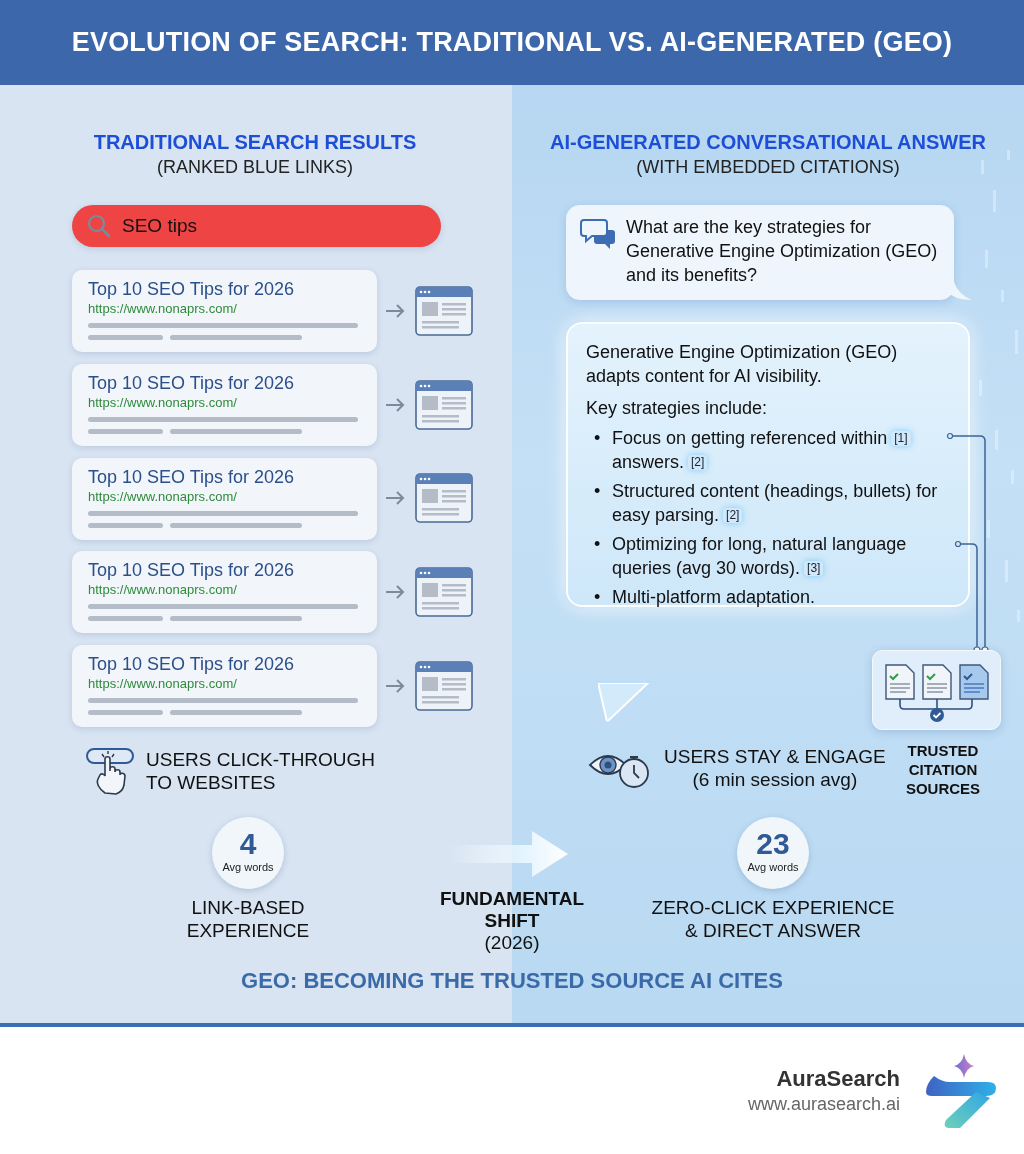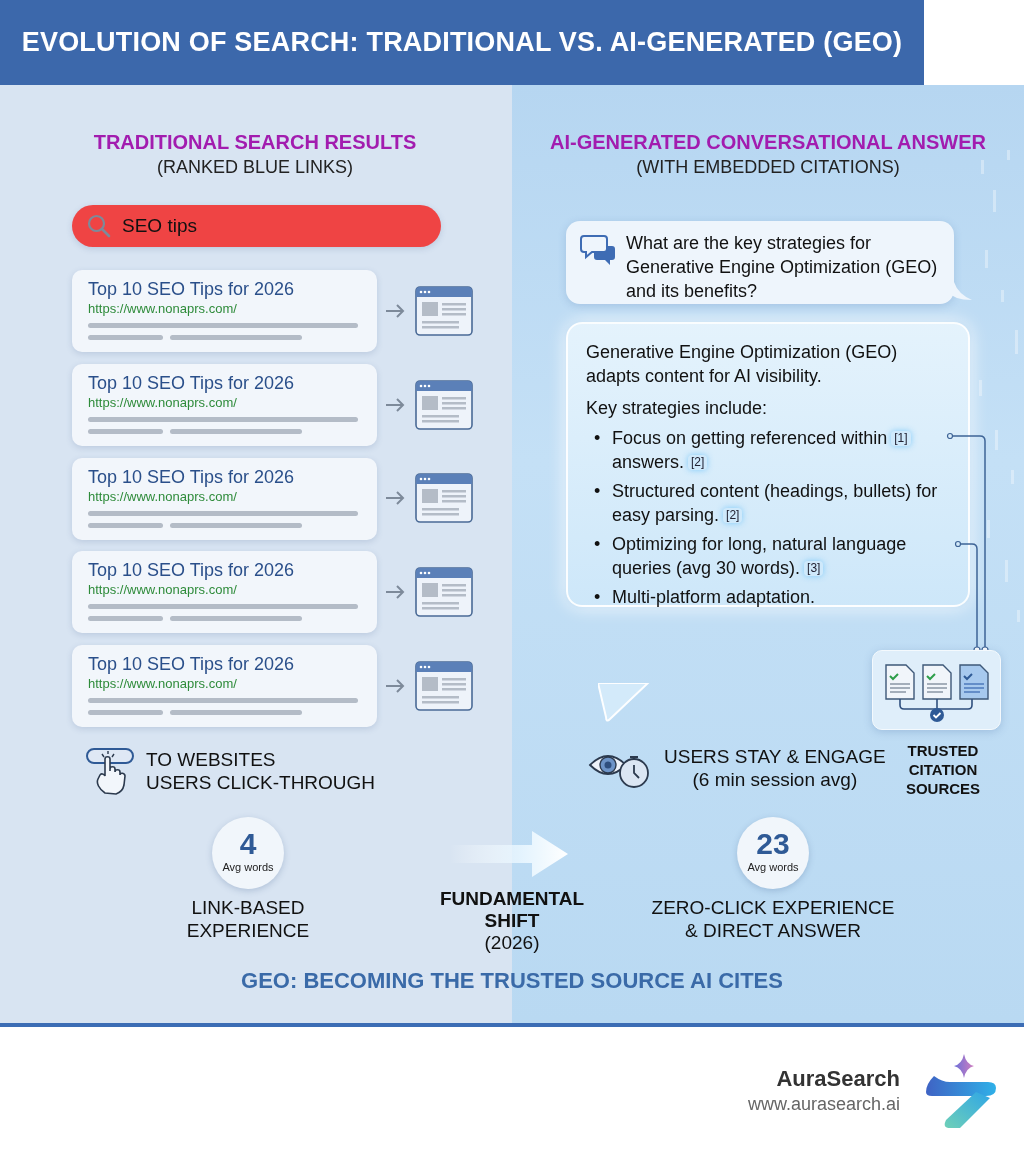--- a/index.html
+++ b/index.html
@@ -1,50 +1,50 @@
 <!DOCTYPE html>
 <html><head>
 <meta charset="utf-8">
 <style>
   * { box-sizing: border-box; margin: 0; padding: 0; }
   html, body { width: 1024px; height: 1154px; background: #ffffff; overflow: hidden; }
   body { font-family: "Liberation Sans", "DejaVu Sans", sans-serif; color: #111; position: relative; }
 
-  .header { position: absolute; left: 0; top: 0; width: 924px; height: 85px; background: #3c68ab;
+  .header { position: absolute; left: 0; top: 0; width: 1024px; height: 85px; background: #3c68ab;
     display: flex; align-items: center; justify-content: center; }
   .header h1 { color: #fff; font-size: 27px; font-weight: bold; letter-spacing: 0.2px; }
 
   .panel-left { position: absolute; left: 0; top: 85px; width: 512px; height: 939px; background: #d8e4f2; }
   .panel-right { position: absolute; left: 512px; top: 85px; width: 512px; height: 939px;
     background: linear-gradient(180deg, #b6d6f1 0%, #c4e0f6 40%, #b9d9f2 100%); }
   .bottom-rule { position: absolute; left: 0; top: 1023px; width: 1024px; height: 4px; background: #3c6db5; }
 
-  .sec-title { position: absolute; text-align: center; font-weight: bold; font-size: 20px; color: #a21caf; }
+  .sec-title { position: absolute; text-align: center; font-weight: bold; font-size: 20px; color: #1d4ed8; }
   .sec-sub { position: absolute; text-align: center; font-size: 18px; color: #222; }
 
   .search-box { position: absolute; left: 72px; top: 205px; width: 369px; height: 42px; border-radius: 21px;
     background: #ef4444; box-shadow: 0 2px 6px rgba(60,90,140,0.18); display: flex; align-items: center; padding-left: 14px; }
   .search-box svg { width: 26px; height: 26px; }
   .search-box .q { font-size: 19px; margin-left: 10px; color: #111; }
 
   .result { position: absolute; left: 72px; width: 305px; height: 82px; border-radius: 10px; background: #f2f6fb;
     box-shadow: 0 2px 6px rgba(60,90,140,0.18); padding: 9px 16px; }
   .result .t { font-size: 18px; color: #2a4f8a; }
   .result .u { font-size: 13px; color: #2e8b3a; margin-top: 1px; }
   .result .bar1 { height: 5px; border-radius: 3px; background: #b4bcc7; width: 270px; margin-top: 7px; }
   .result .bars2 { display: flex; gap: 7px; margin-top: 7px; }
   .result .bars2 span { height: 5px; border-radius: 3px; background: #b4bcc7; display: block; }
   .arrow-r { position: absolute; left: 384px; width: 22px; height: 16px; }
   .webpage { position: absolute; left: 415px; width: 58px; height: 50px; }
 
   .click-note { position: absolute; left: 86px; top: 745px; display: flex; align-items: center; }
   .click-note .txt { font-size: 19px; color: #111; line-height: 23px; margin-left: 10px; }
 
-  .bubble-q { position: absolute; left: 566px; top: 205px; width: 388px; height: 83px; background: #eef5fc;
-    border-radius: 14px; box-shadow: 0 2px 8px rgba(60,100,160,0.2); padding: 10px 14px 0 60px; margin-top: 16px; }
+  .bubble-q { position: absolute; left: 566px; top: 205px; width: 388px; height: 95px; background: #eef5fc;
+    border-radius: 14px; box-shadow: 0 2px 8px rgba(60,100,160,0.2); padding: 10px 14px 0 60px; }
   .bubble-q .txt { font-size: 18px; line-height: 24px; color: #111; }
   .bubble-q .icon { position: absolute; left: 14px; top: 13px; width: 36px; height: 32px; }
   .bubble-q-tail { position: absolute; left: 944px; top: 282px; width: 30px; height: 20px; }
 
   .answer { position: absolute; left: 566px; top: 322px; width: 404px; height: 285px; border-radius: 16px;
     background: linear-gradient(180deg, rgba(230,243,252,0.95), rgba(206,231,249,0.95));
     border: 2px solid rgba(255,255,255,0.9);
     box-shadow: 0 0 18px rgba(255,255,255,0.9), 0 0 4px rgba(120,180,230,0.5); padding: 16px 18px; }
   .answer-tail { position: absolute; left: 598px; top: 683px; width: 70px; height: 40px; }
   .answer p { font-size: 18px; line-height: 24px; color: #111; }
@@ -249,22 +249,22 @@
     <rect x="7" y="40" width="37" height="2.5" fill="#b4bcc7"></rect>
 </svg>
 
 <div class="click-note">
   <svg width="50" height="52" viewBox="0 0 50 52">
     <rect x="1" y="4" width="46" height="14" rx="7" fill="#dfe8f5" stroke="#2f5a96" stroke-width="2"></rect>
     <path d="M19 48 C13 44 10 38 12 34 L14 30 C15 28 18 29 19 31 L19 14 C19 11 24 11 24 14 L24 26 L24 24 C24 21 29 21 29 24 L29 27 C29 24 34 24 34 27 L34 30 C34 27 39 28 39 31 L38 40 C37 45 33 48 30 49 Z" fill="#f2f6fb" stroke="#2c3a4e" stroke-width="1.6"></path>
     <path d="M16 9 L18 12 M22 6 L22 9 M28 9 L26 12" stroke="#2c3a4e" stroke-width="1.4"></path>
   </svg>
   <div class="txt">
+    <div>USERS CLICK-THROUGH</div>
     <div>TO WEBSITES</div>
-    <div>USERS CLICK-THROUGH</div>
   </div>
 </div>
 
 <div class="stat-circle" style="left:212px; top:817px;">
   <div class="num">4</div>
   <div class="lbl">Avg words</div>
 </div>
 <div class="stat-label" style="left:148px; top:896px; width:200px;">
   <div>LINK-BASED</div>
   <div>EXPERIENCE</div>

